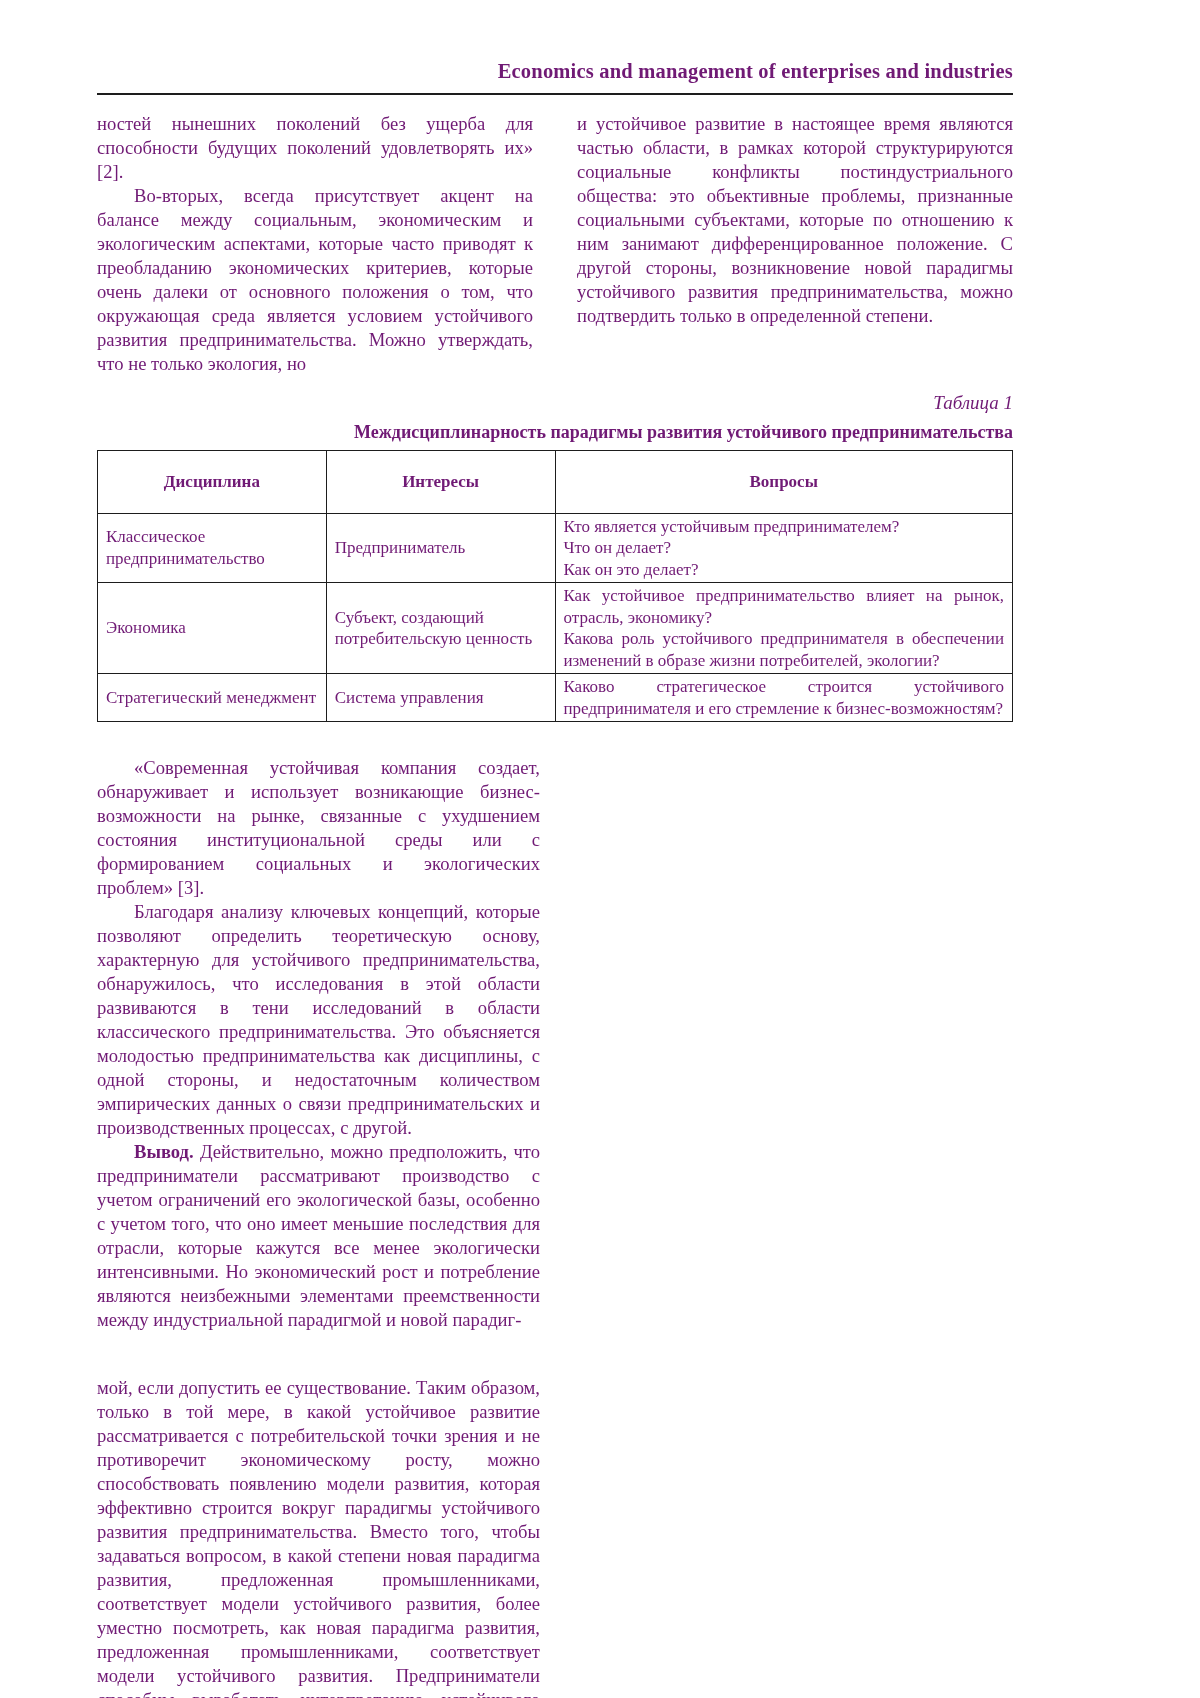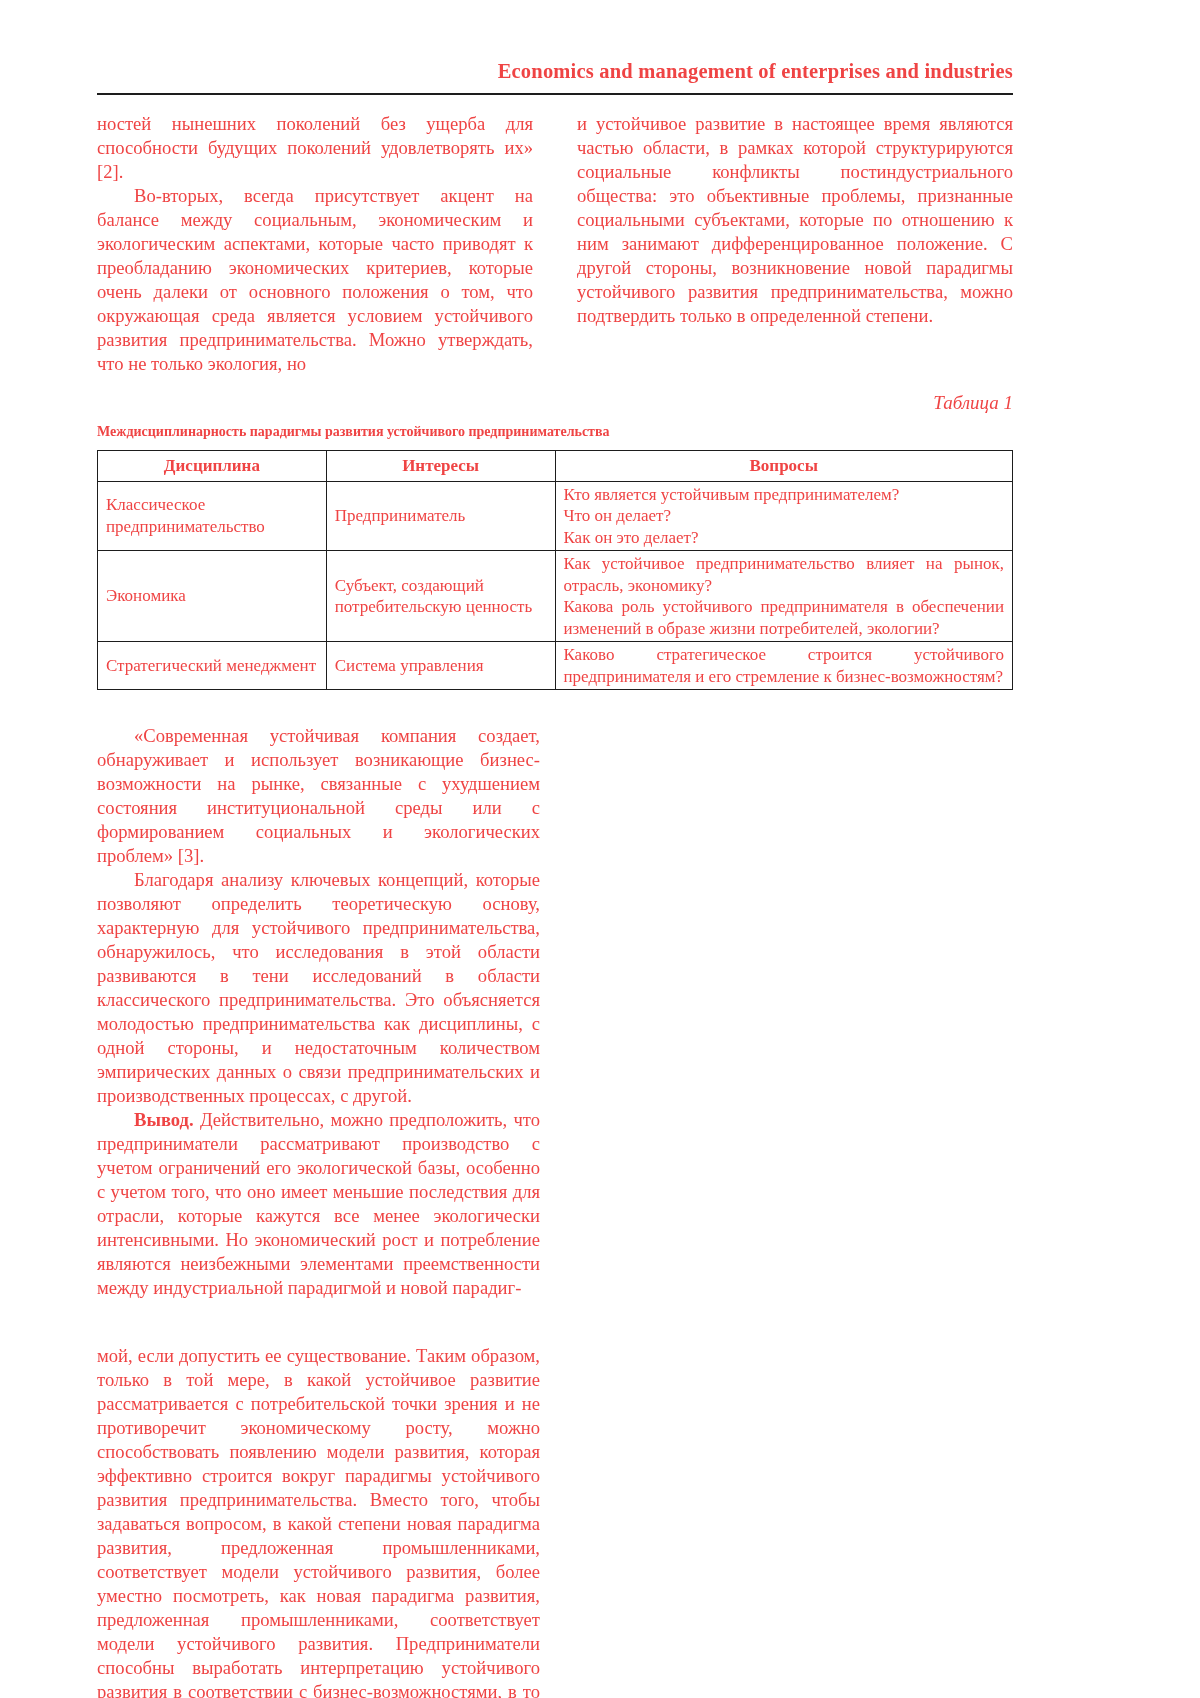--- a/index.html
+++ b/index.html
@@ -3,21 +3,21 @@
 <meta charset="utf-8">
 <title>Journal page</title>
 <style>
   * { box-sizing: border-box; }
   html, body { margin: 0; padding: 0; background: #ffffff; }
   .page {
     position: relative;
     width: 1200px;
     height: 1698px;
     background: #ffffff;
-    color: #ef4444;
+    color: #701a75;
     font-family: "Liberation Serif", "DejaVu Serif", serif;
     padding: 58px 187px 0 97px;
     overflow: hidden;
   }
 
   
   .page-header-title {
     text-align: right;
     font-weight: bold;
     font-size: 20.5px;
@@ -48,44 +48,44 @@
 
   
   .table-caption {
     margin-top: 15px;
     text-align: right;
     font-style: italic;
     font-size: 19px;
     line-height: 24px;
   }
   .table-title {
-    text-align: left;
-    font-weight: bold;
-    font-size: 14px;
+    text-align: right;
+    font-weight: bold;
+    font-size: 18px;
     line-height: 24px;
     margin: 5px 0 6px 0;
   }
   table.disc-table {
     width: 100%;
     border-collapse: collapse;
     font-size: 17px;
     line-height: 21.5px;
     table-layout: fixed;
   }
   .disc-table col.c1 { width: 25%; }
   .disc-table col.c2 { width: 25%; }
   .disc-table col.c3 { width: 50%; }
   .disc-table th, .disc-table td {
     border: 1px solid #1d1d1d;
     padding: 2px 8px;
   }
   .disc-table th {
     font-weight: bold;
     text-align: center;
-    padding: 4px 8px;
+    padding: 20px 8px;
   }
   .td-disc, .td-int { vertical-align: middle; text-align: left; }
   .td-q {
     vertical-align: middle;
     text-align: justify;
     white-space: pre-line;
   }
 
   
   .refs-heading {

